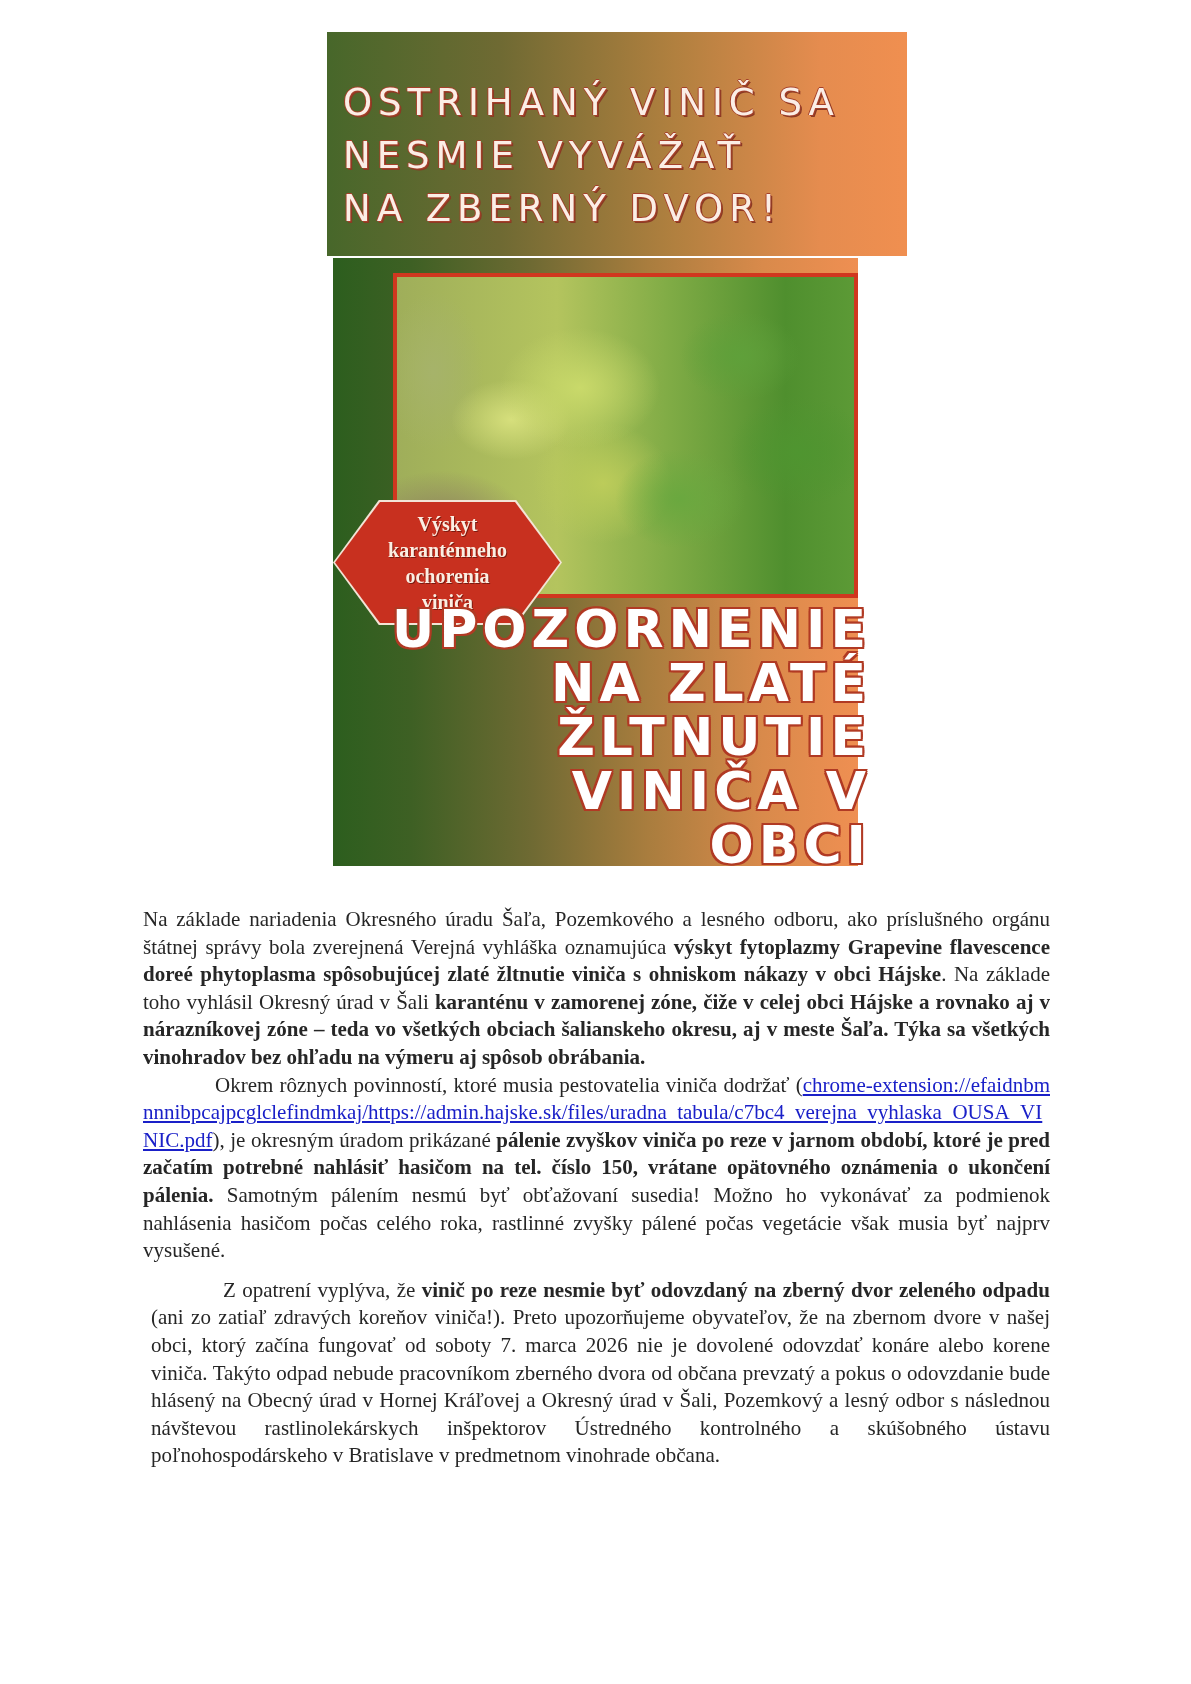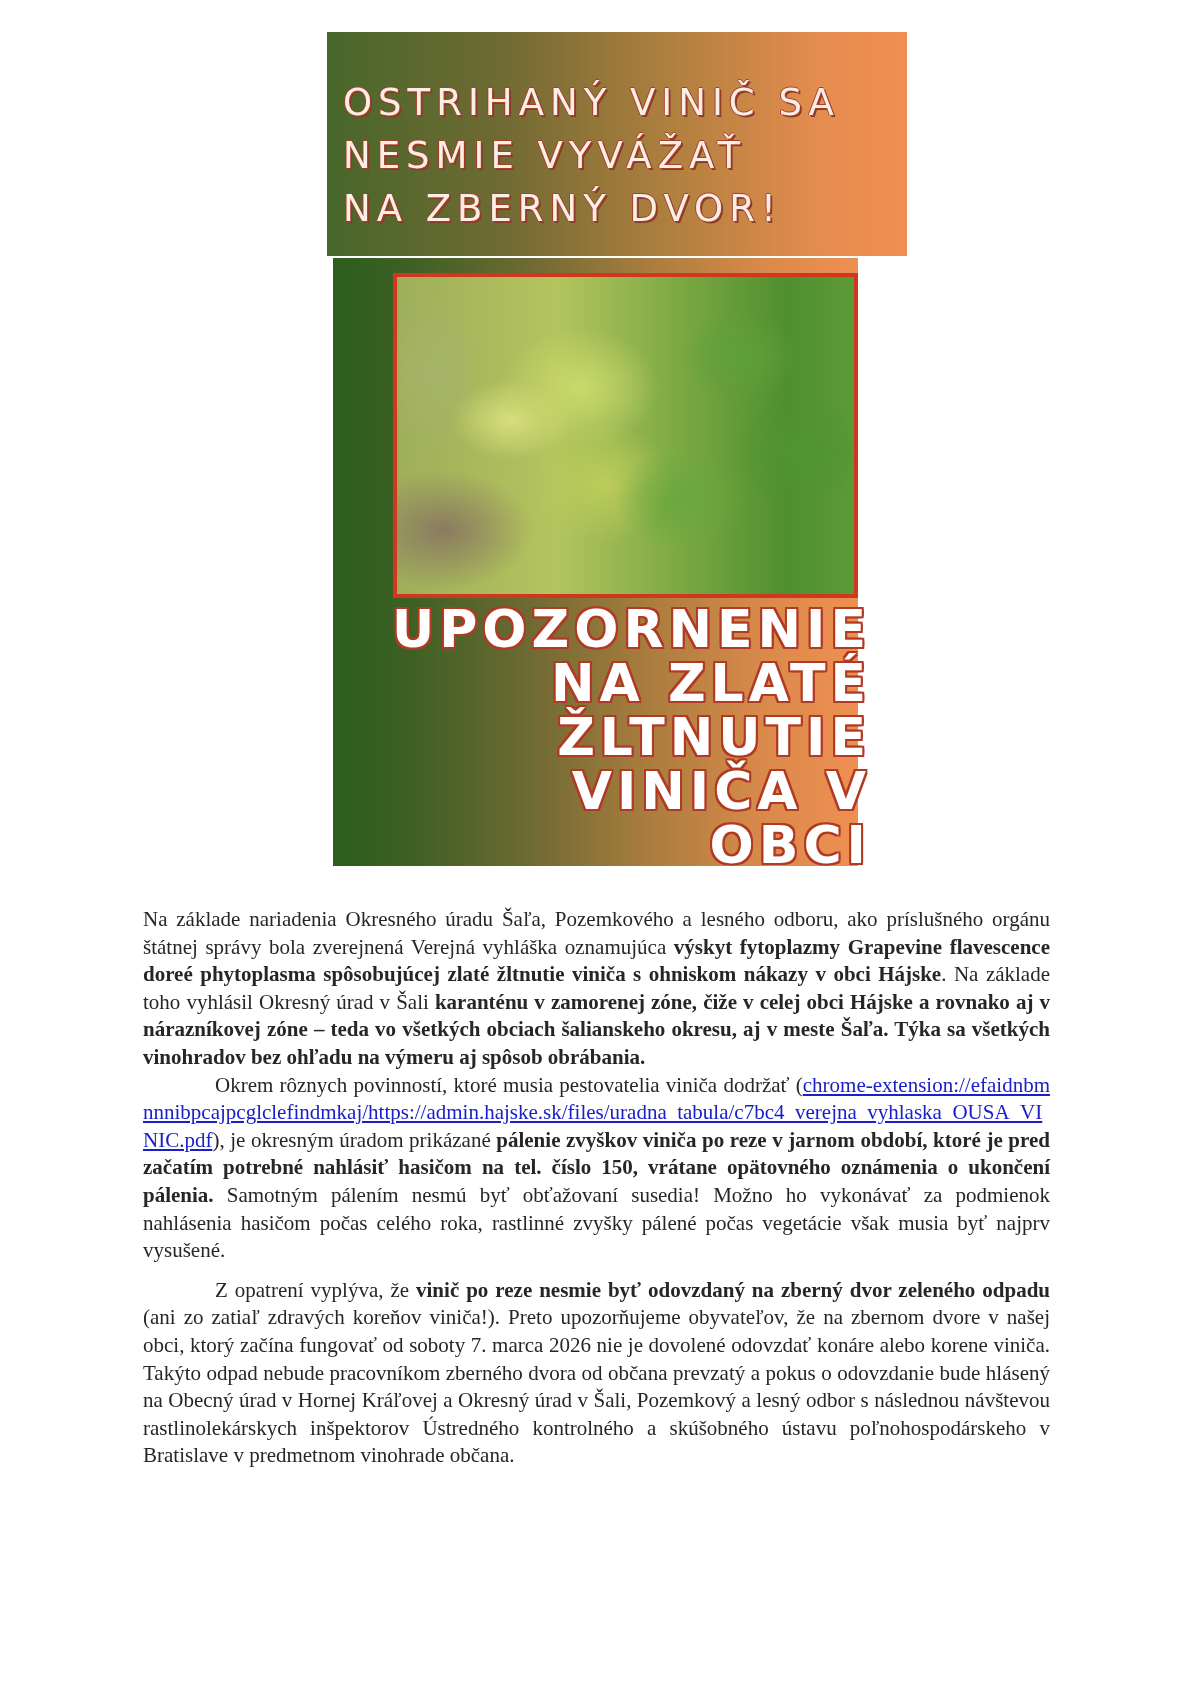--- a/index.html
+++ b/index.html
@@ -60,35 +60,43 @@
     white-space: pre-line;
     text-align: right;
   }
 
   .body-text {
     position: absolute; left: 143px; top: 906px; width: 907px;
     font-size: 21px; line-height: 27.6px; text-align: justify; color: #262626;
   }
   .body-text p { margin: 0; }
   .body-text p.indent { text-indent: 72px; }
-  .body-text p.spaced { margin-top: 12px; }
+  .body-text p.spaced { margin-top: 12px; margin-left: 8px; }
   .body-text b { font-weight: bold; }
   .body-text a { color: #1a20c8; text-decoration: underline; word-break: break-all; }
 </style>
 </head>
 <body>
 
 <div class="banner-top">
   <h1 class="title">OSTRIHANÝ VINIČ SA
 NESMIE VYVÁŽAŤ
 NA ZBERNÝ DVOR!</h1>
 </div>
 
 <div class="banner-main">
   <div class="photo" title="Vine leaves yellowing from disease"></div>
+  <div class="hexagon">
+    <div class="hexagon-inner">
+      <span>Výskyt</span>
+      <span>karanténneho</span>
+      <span>ochorenia</span>
+      <span>viniča</span>
+    </div>
+  </div>
   <h2 class="headline">UPOZORNENIE
 NA ZLATÉ
 ŽLTNUTIE
 VINIČA V OBCI</h2>
 </div>
 
 <div class="body-text">
   <p><span>Na základe nariadenia Okresného úradu Šaľa, Pozemkového a lesného odboru, ako príslušného orgánu štátnej správy bola zverejnená Verejná vyhláška oznamujúca </span><b>výskyt fytoplazmy Grapevine flavescence doreé phytoplasma spôsobujúcej zlaté žltnutie viniča s ohniskom nákazy v obci Hájske</b><span>. Na základe toho vyhlásil Okresný úrad v Šali </span><b>karanténu v zamorenej zóne, čiže v celej obci Hájske a rovnako aj v nárazníkovej zóne – teda vo všetkých obciach šalianskeho okresu, aj v meste Šaľa. Týka sa všetkých vinohradov bez ohľadu na výmeru aj spôsob obrábania.</b></p>
   <p class="indent"><span>Okrem rôznych povinností, ktoré musia pestovatelia viniča dodržať (</span><a href="chrome-extension://efaidnbmnnnibpcajpcglclefindmkaj/https://admin.hajske.sk/files/uradna_tabula/c7bc4_verejna_vyhlaska_OUSA_VINIC.pdf">chrome-extension://efaidnbmnnnibpcajpcglclefindmkaj/https://admin.hajske.sk/files/uradna_tabula/c7bc4_verejna_vyhlaska_OUSA_VINIC.pdf</a><span>), je okresným úradom prikázané </span><b>pálenie zvyškov viniča po reze v jarnom období, ktoré je pred začatím potrebné nahlásiť hasičom na tel. číslo 150, vrátane opätovného oznámenia o ukončení pálenia.</b><span> Samotným pálením nesmú byť obťažovaní susedia! Možno ho vykonávať za podmienok nahlásenia hasičom počas celého roka, rastlinné zvyšky pálené počas vegetácie však musia byť najprv vysušené.</span></p>
   <p class="indent spaced"><span>Z opatrení vyplýva, že </span><b>vinič po reze nesmie byť odovzdaný na zberný dvor zeleného odpadu</b><span> (ani zo zatiaľ zdravých koreňov viniča!). Preto upozorňujeme obyvateľov, že na zbernom dvore v našej obci, ktorý začína fungovať od soboty 7. marca 2026 nie je dovolené odovzdať konáre alebo korene viniča. Takýto odpad nebude pracovníkom zberného dvora od občana prevzatý a pokus o odovzdanie bude hlásený na Obecný úrad v Hornej Kráľovej a Okresný úrad v Šali, Pozemkový a lesný odbor s následnou návštevou rastlinolekárskych inšpektorov Ústredného kontrolného a skúšobného ústavu poľnohospodárskeho v Bratislave v predmetnom vinohrade občana.</span></p>

